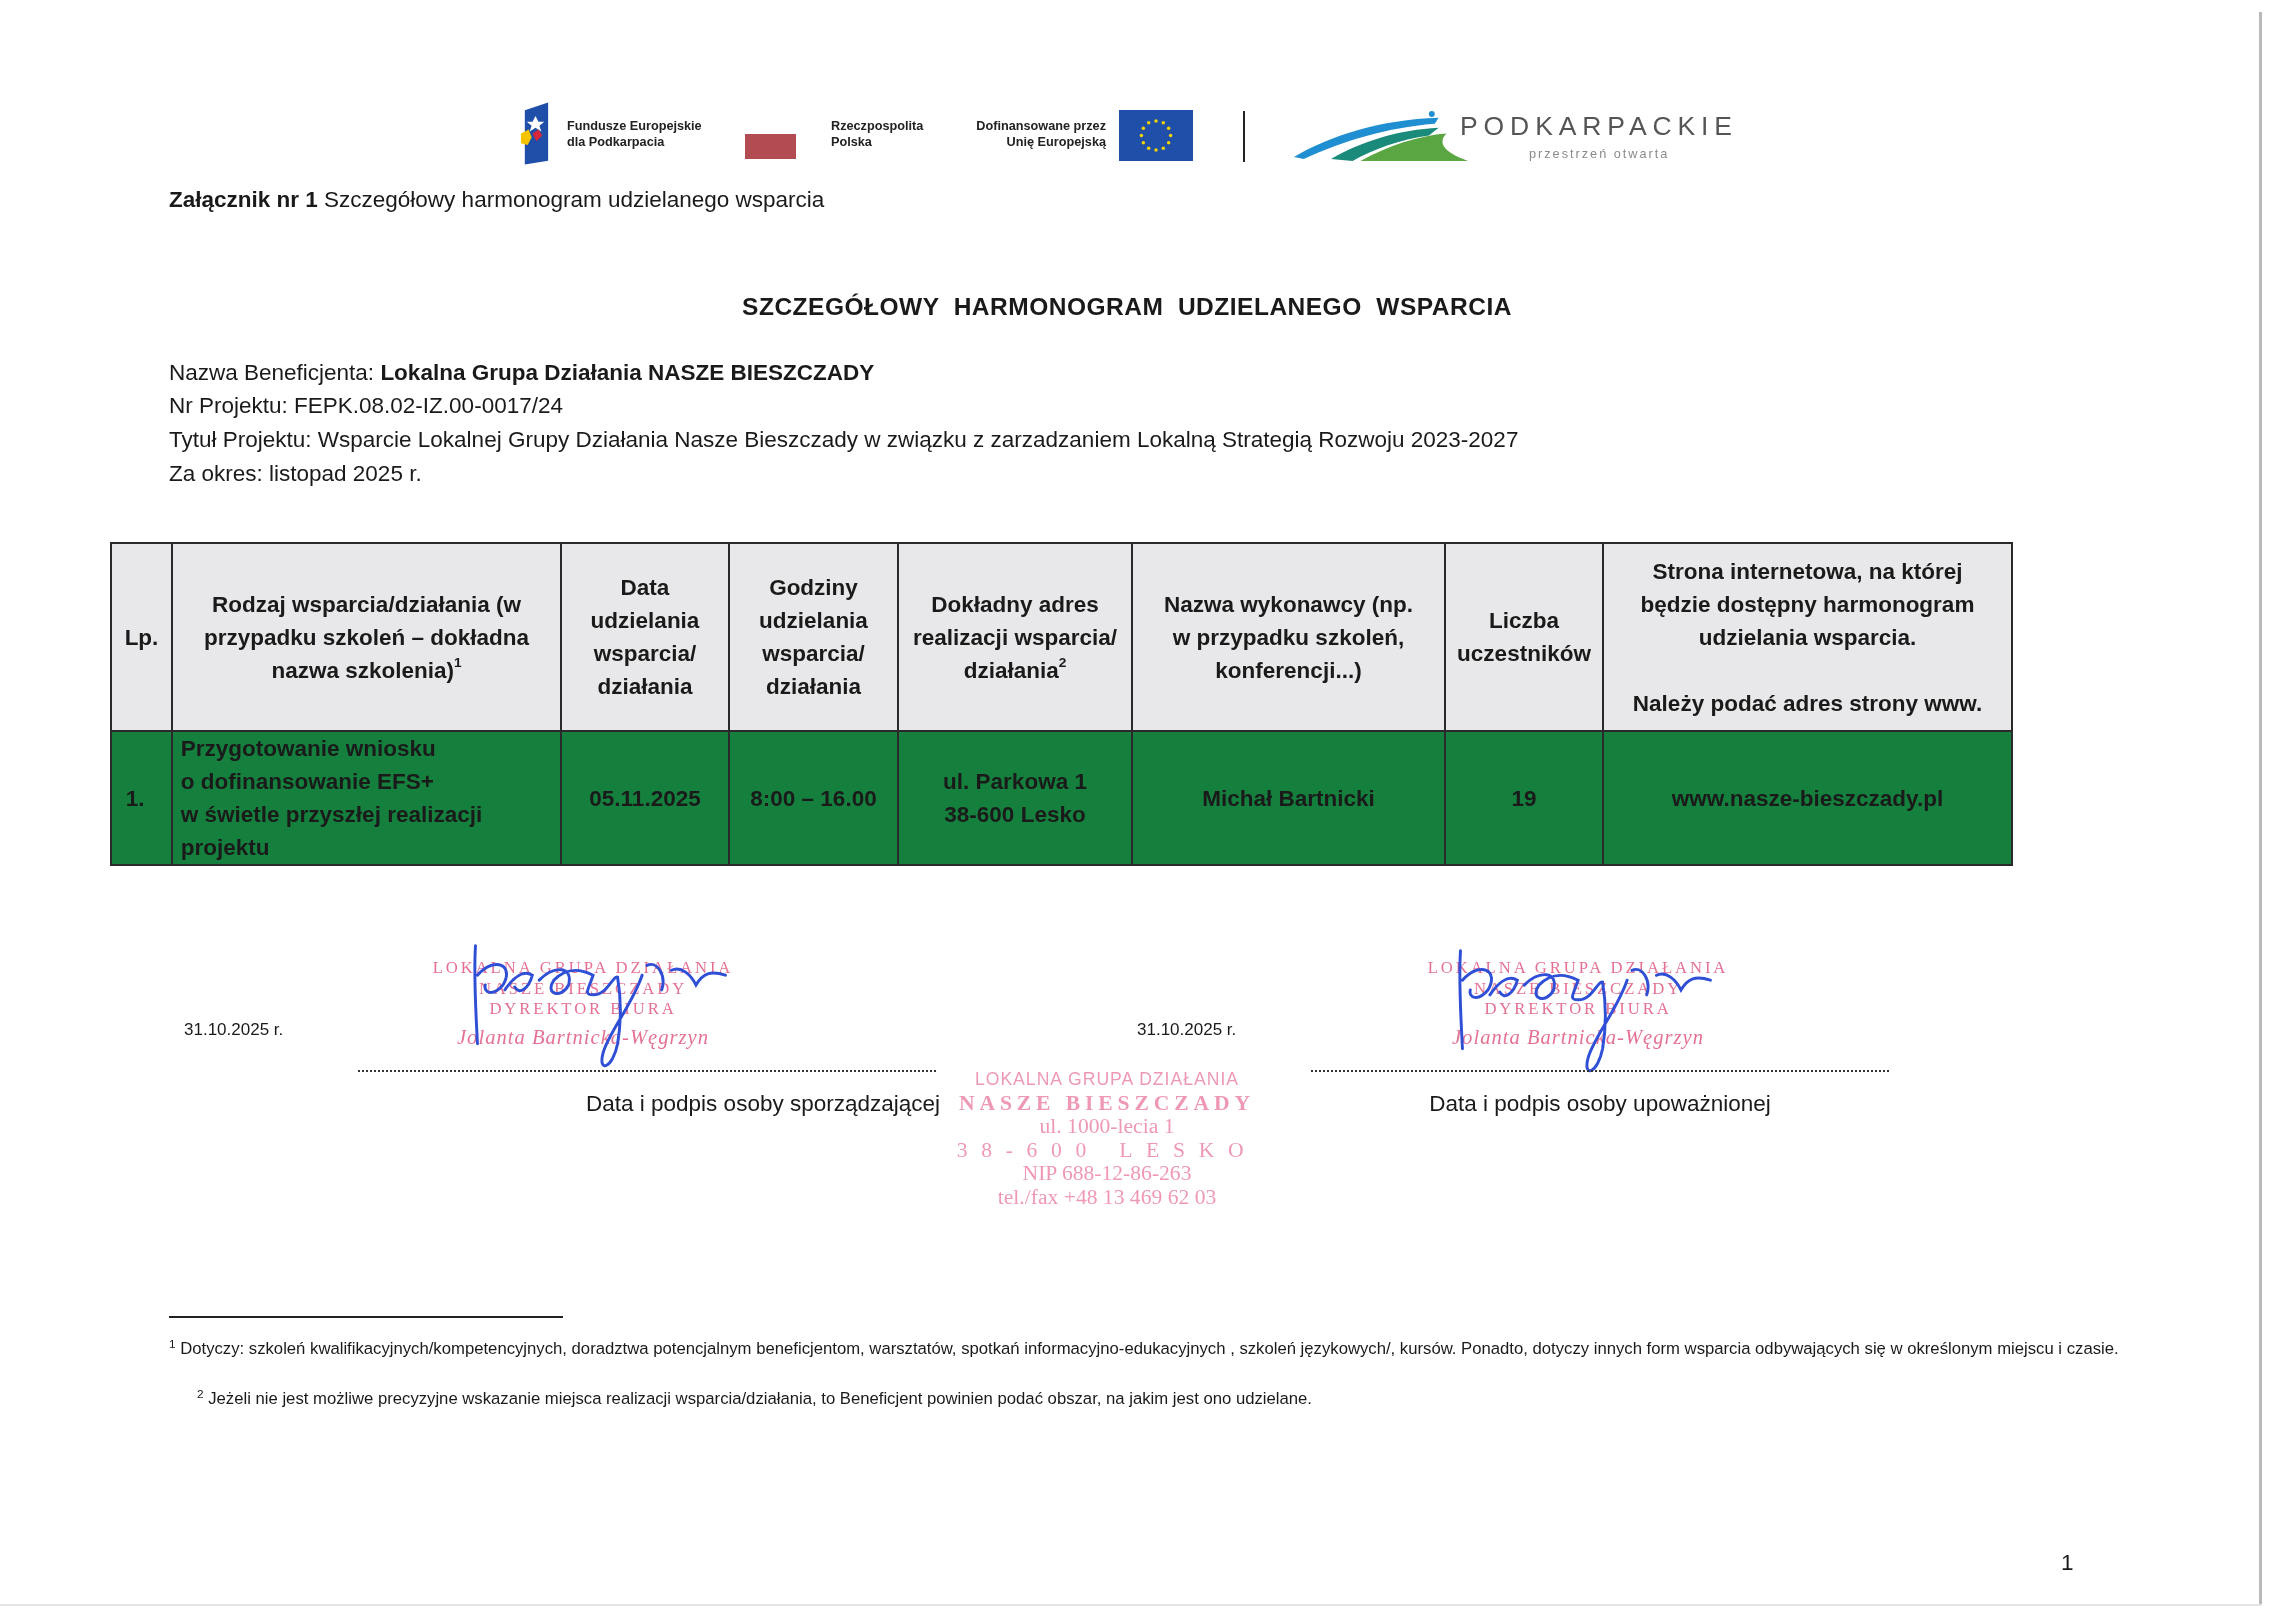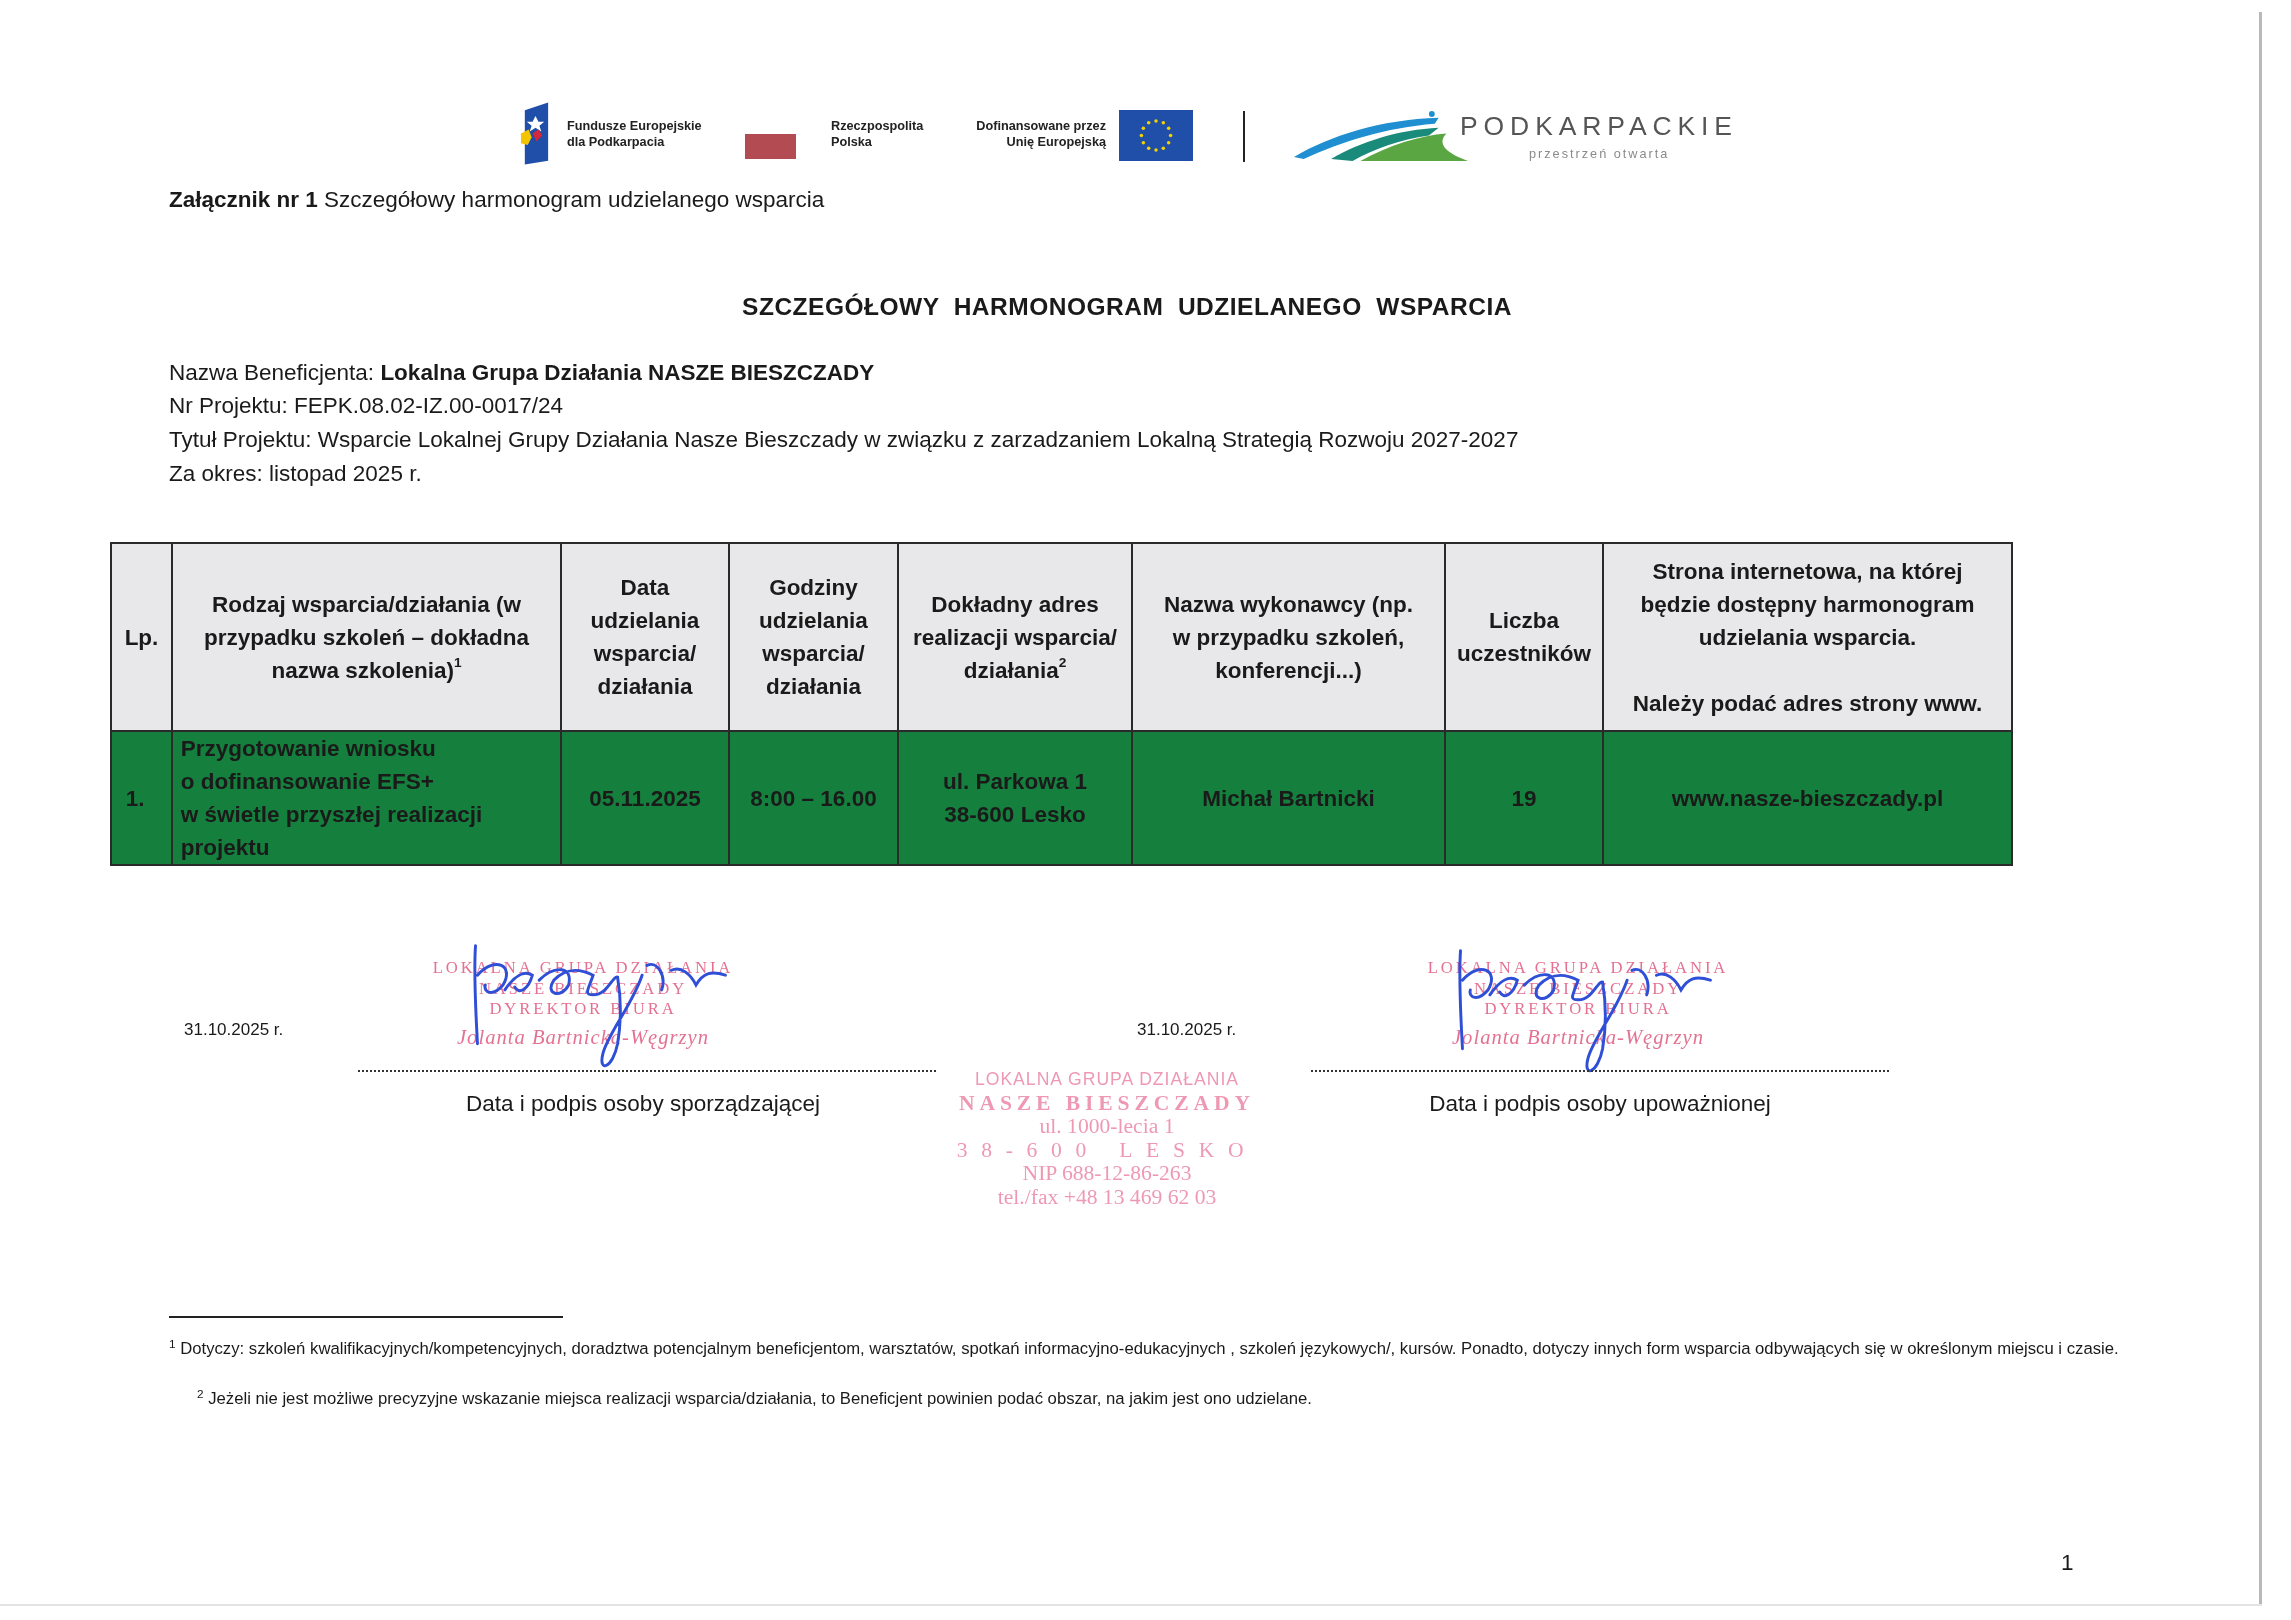--- a/index.html
+++ b/index.html
@@ -136,21 +136,21 @@
 
 <div class="abs doc-title" style="white-space: pre;">SZCZEGÓŁOWY  HARMONOGRAM  UDZIELANEGO  WSPARCIA</div>
 
 <div class="abs info" style="top: 356px;">
   <span style="white-space:pre;">Nazwa Beneficjenta: </span><span class="val-bold">Lokalna Grupa Działania NASZE BIESZCZADY</span>
 </div>
 <div class="abs info" style="top: 389px;">
   <span style="white-space:pre;margin-top:31px;">Nr Projektu: </span><span>FEPK.08.02-IZ.00-0017/24</span>
 </div>
 <div class="abs info" style="top: 423px;">
-  <span style="white-space:pre;">Tytuł Projektu: </span><span>Wsparcie Lokalnej Grupy Działania Nasze Bieszczady w związku z zarzadzaniem Lokalną Strategią Rozwoju 2027-2027</span>
+  <span style="white-space:pre;">Tytuł Projektu: </span><span>Wsparcie Lokalnej Grupy Działania Nasze Bieszczady w związku z zarzadzaniem Lokalną Strategią Rozwoju 2023-2027</span>
 </div>
 <div class="abs info" style="top: 457px;">
   <span style="white-space:pre;">Za okres: </span><span>listopad 2025 r.</span>
 </div>
 
 <table class="abs tbl">
   <colgroup>
     <col class="col-lp">
       <col class="col-kind">
       <col class="col-date">
@@ -210,21 +210,21 @@
   <div class="abs stamp" style="left: 431px; top: 958px; width: 304px;">
     <div class="stamp-small">LOKALNA GRUPA DZIAŁANIA</div>
     <div class="stamp-small">NASZE BIESZCZADY</div>
     <div class="stamp-small">DYREKTOR BIURA</div>
     <div class="stamp-italic" style="margin-top:5.9px;">Jolanta Bartnicka-Węgrzyn</div>
   </div>
   <svg class="signature-scribble" style="left: 446px; top: 936px;" width="304" height="147" viewBox="0 0 310 150">
     <path d="M30,10 C28,40 30,70 32,110 M32,40 C50,20 70,30 58,50 C48,62 38,58 40,50 M60,55 C70,40 80,35 88,40 C84,55 74,60 70,52 M95,45 C110,30 130,30 125,50 C118,64 100,60 110,45 C125,30 140,35 150,40 C145,55 140,60 150,60 C165,60 170,40 175,42 C178,60 180,80 175,110 C170,135 155,140 160,120 C165,100 190,70 200,40 M205,30 C215,25 225,40 220,55 M230,35 C240,30 250,40 255,50 C262,38 270,35 285,40" fill="none" stroke="#2f4fd6" stroke-width="3" stroke-linecap="round"></path>
   </svg>
   <div class="abs sig-dots" style="left: 358px; width: 578px;"></div>
-  <div class="abs sig-label" style="left: 354px; width: 578px;">Data i podpis osoby sporządzającej</div>
+  <div class="abs sig-label" style="left: 362px; width: 578px; text-align: right;">Data i podpis osoby sporządzającej</div>
 </div>
 
 <div class="abs company-stamp">
   <div class="cs-line1">LOKALNA GRUPA DZIAŁANIA</div>
   <div class="cs-line2">NASZE BIESZCZADY</div>
   <div>ul. 1000-lecia 1</div>
   <div class="cs-line4">38-600 LESKO</div>
   <div>NIP 688-12-86-263</div>
   <div>tel./fax +48 13 469 62 03</div>
 </div>

